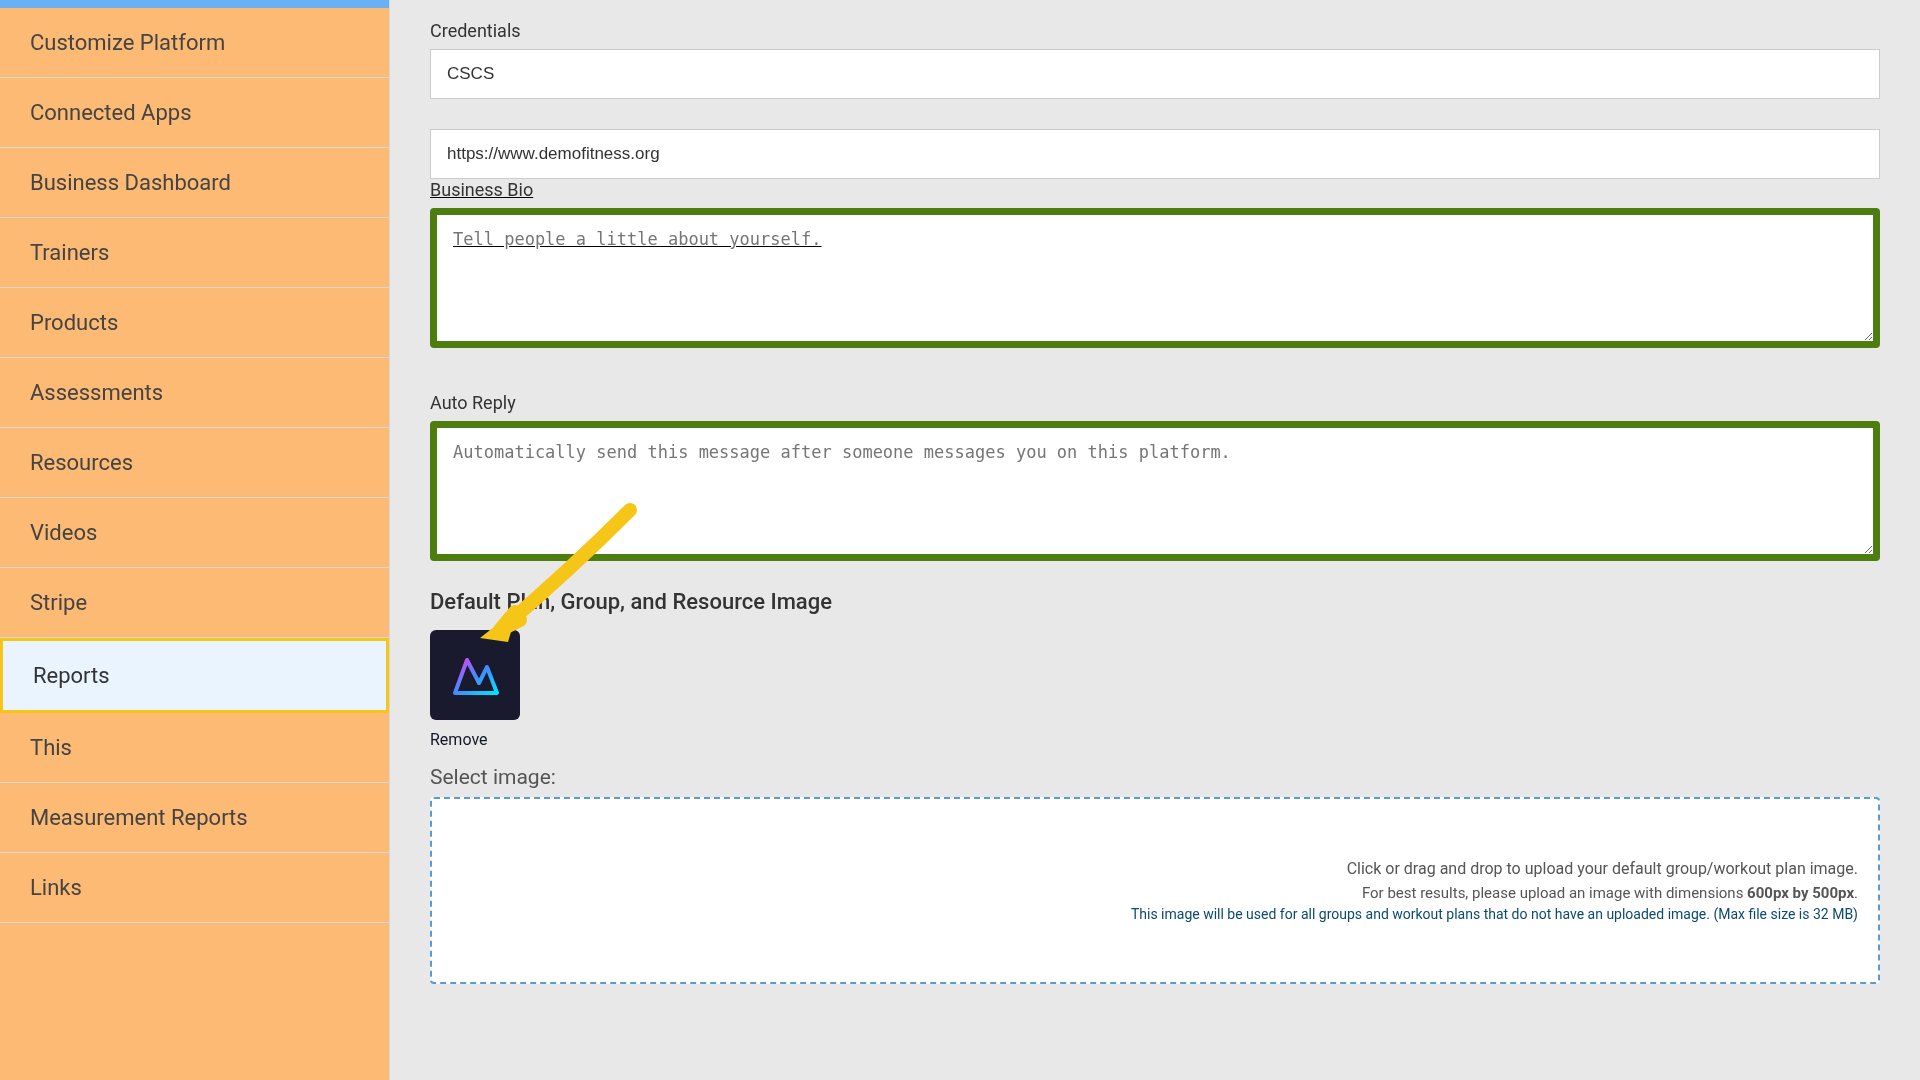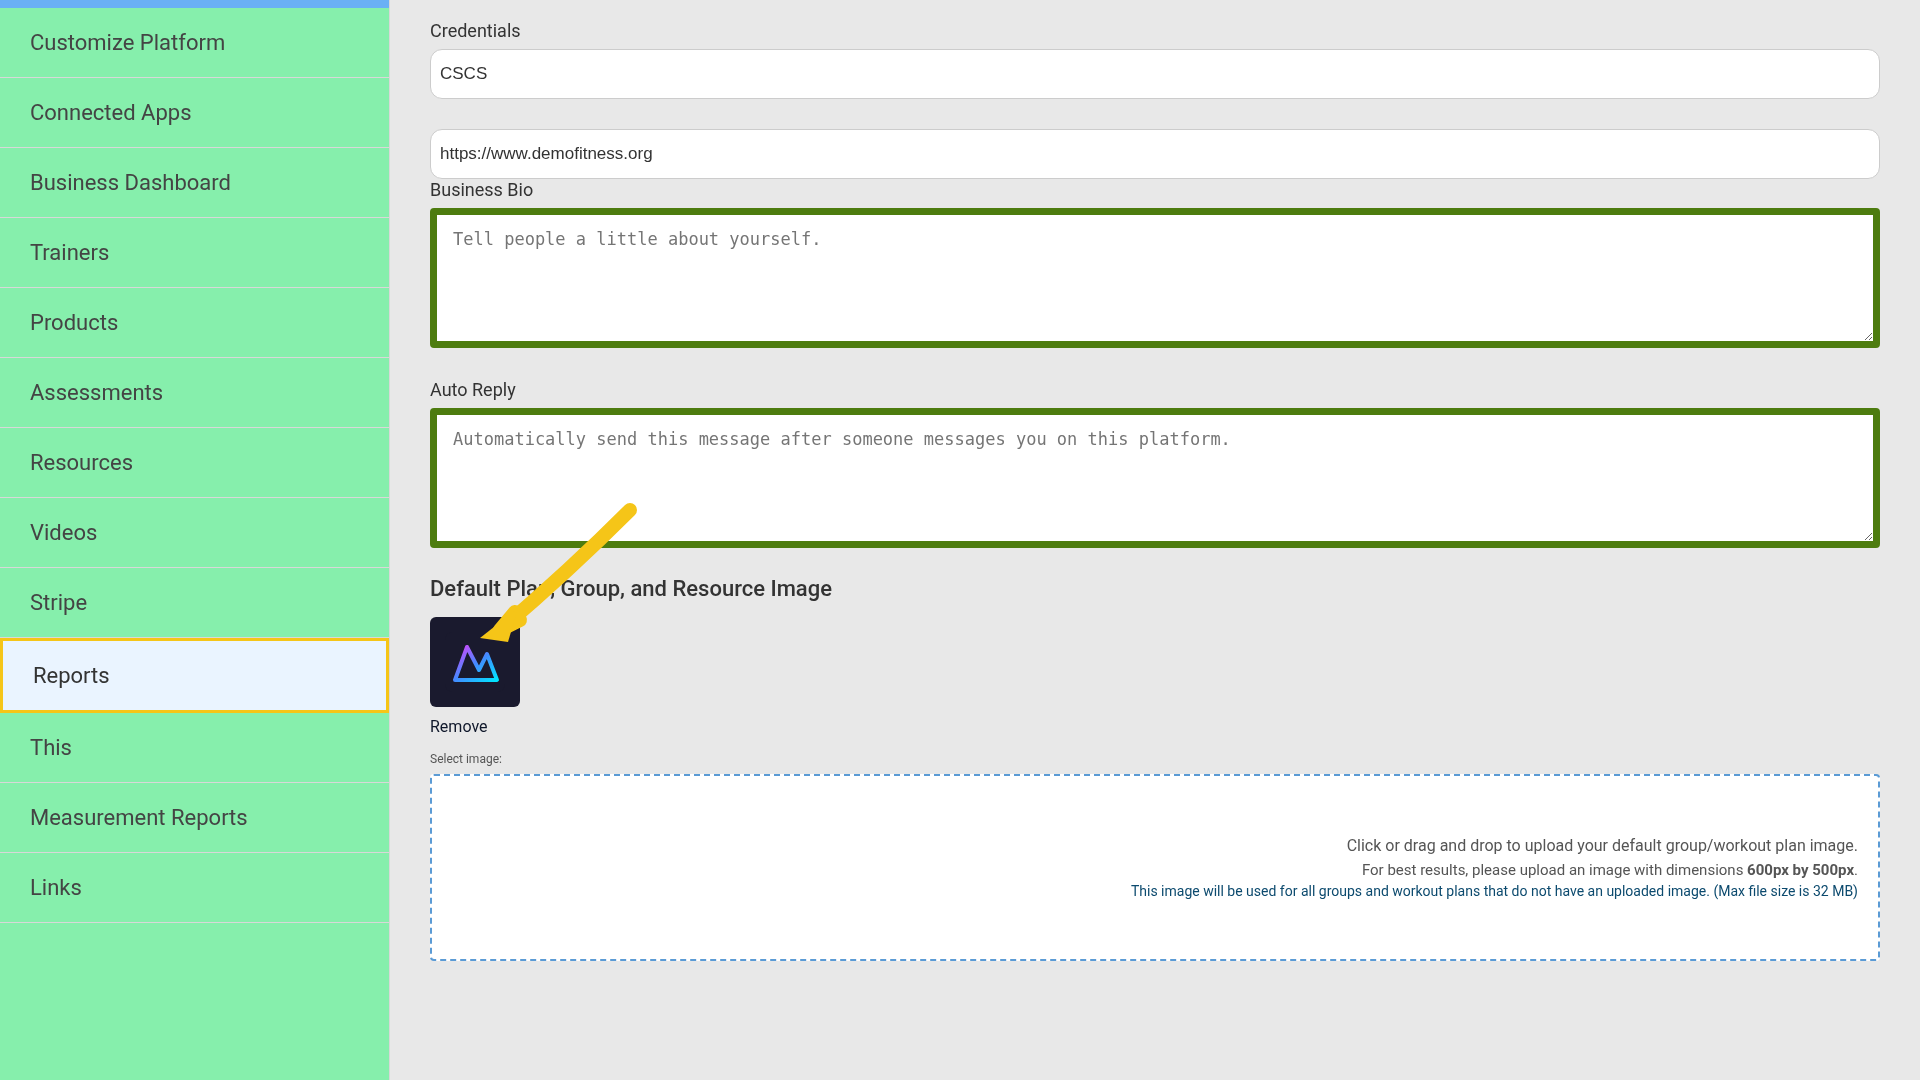--- a/index.html
+++ b/index.html
@@ -9,21 +9,21 @@
       width: 1920px;
       height: 1080px;
       overflow: hidden;
       display: flex;
     }
 
     
     .sidebar {
       width: 390px;
       min-width: 390px;
-      background: #86efac;
+      background: #fdba74;
       height: 1080px;
       overflow: hidden;
       border-right: 1px solid #d8d8d8;
       padding-top: 0;
     }
 
     .sidebar-item {
       display: flex;
       align-items: center;
       padding: 22px 30px;
@@ -63,23 +63,23 @@
 
     .form-label {
       font-size: 18px;
       color: #333;
       margin-bottom: 8px;
       font-weight: 400;
     }
 
     .form-input {
       width: 100%;
-      padding: 14px 9px;
+      padding: 14px 16px;
       border: 1px solid #ccc;
-      border-radius: 12px;
+      border-radius: 0;
       font-size: 17px;
       background: #fff;
       color: #333;
       outline: none;
     }
 
     .form-textarea {
       width: 100%;
       padding: 14px 16px;
       border: 7px solid #4d7c0f;
@@ -119,21 +119,21 @@
     .remove-link {
       display: block;
       color: #0f172a;
       font-size: 16px;
       margin-bottom: 16px;
       cursor: pointer;
       text-decoration: none;
     }
 
     .select-image-label {
-      font-size: 12px;
+      font-size: 21px;
       color: #555;
       margin-bottom: 8px;
     }
 
     .upload-dropzone {
       border: 2px dashed #5b9bd5;
       border-radius: 4px;
       background: #fff;
       padding: 60px 20px;
       text-align: center;
@@ -196,21 +196,21 @@
   <div class="form-row">
     <div class="form-group">
       <label class="form-label">Credentials</label>
       <input class="form-input" type="text" value="CSCS" style="">
     </div>
     <div class="form-group">
       <input class="form-input" type="text" value="https://www.demofitness.org" style="">
     </div>
   </div>
 
-  <div class="form-group" style="margin-bottom:31px;">
+  <div class="form-group" style="margin-bottom:44px;text-decoration:underline;">
     <label class="form-label">Business Bio</label>
     <textarea class="form-textarea" placeholder="Tell people a little about yourself." style=""></textarea>
   </div>
 
   <div class="form-group" style="margin-bottom:28px;">
     <label class="form-label">Auto Reply</label>
     <textarea class="form-textarea" placeholder="Automatically send this message after someone messages you on this platform." style=""></textarea>
   </div>
 
   <div>

